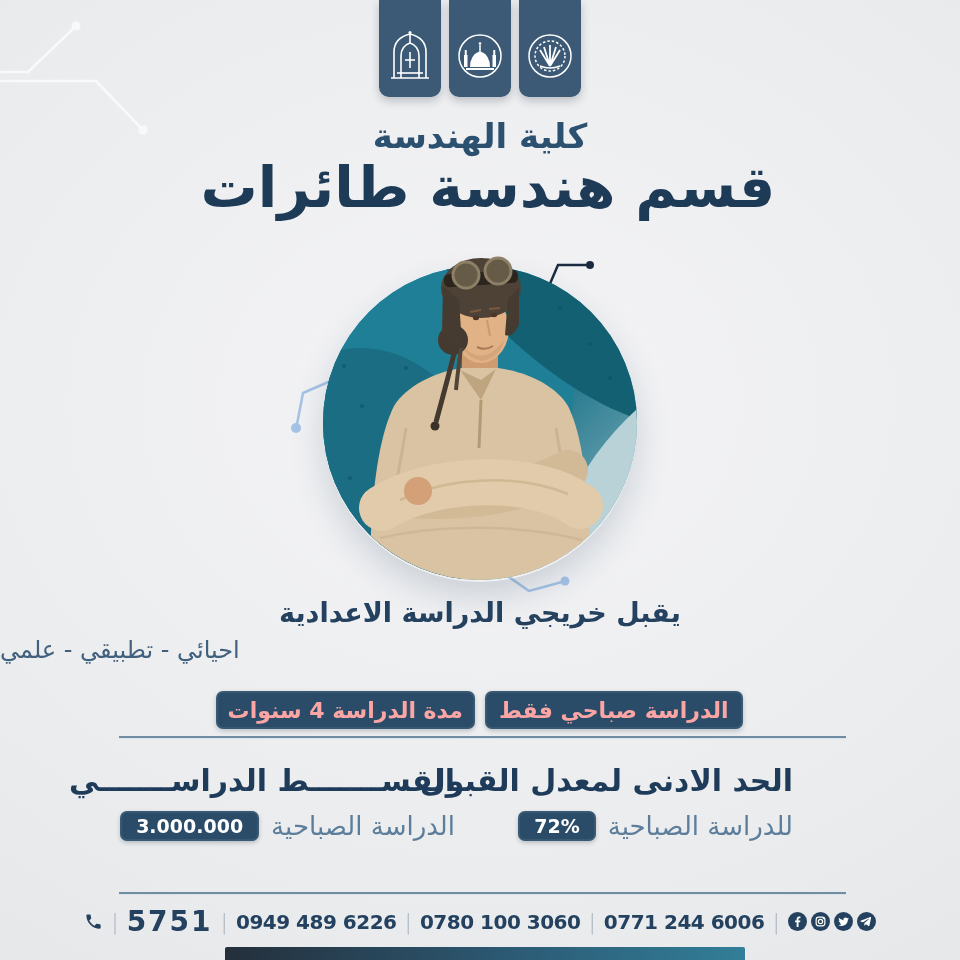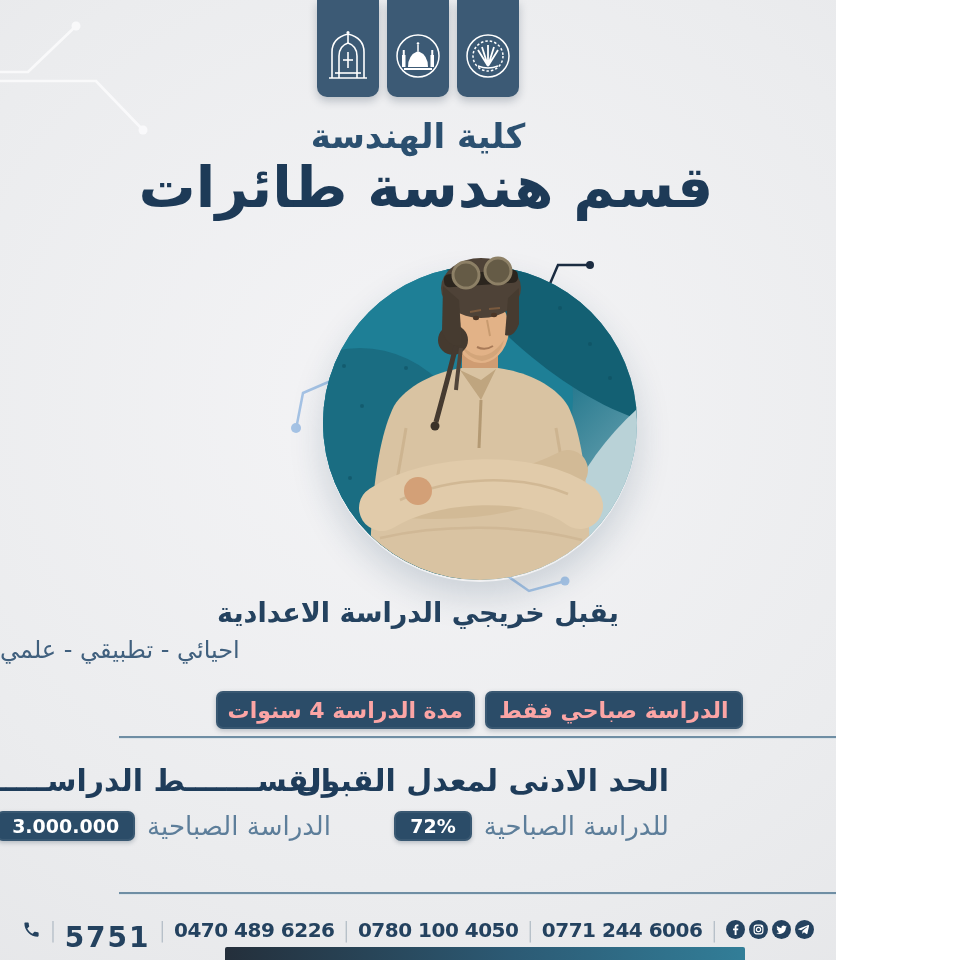--- a/index.html
+++ b/index.html
@@ -1,18 +1,18 @@
 <!DOCTYPE html>
 <html lang="ar"><head>
 <meta charset="utf-8">
 <style>
   html,body{margin:0;padding:0;}
   body{width:960px;height:960px;overflow:hidden;font-family:"DejaVu Sans",sans-serif;}
   .poster{
-    position:relative;width:836px;height:960px;overflow:hidden;
+    position:relative;width:960px;height:960px;overflow:hidden;
     background:radial-gradient(130% 105% at 50% 42%, #f4f4f6 0%, #ebecee 48%, #dfe0e3 100%);
   }
   .decor{position:absolute;inset:0;pointer-events:none;}
 
   
   .tabs{position:absolute;top:0;left:0;width:100%;display:flex;justify-content:center;gap:8px;}
   .tab{
     width:62px;height:97px;background:#3c5a75;border-radius:0 0 10px 10px;
     display:flex;align-items:center;justify-content:center;padding-top:14px;box-sizing:border-box;
     box-shadow:0 4px 9px rgba(30,50,70,.25);
@@ -55,21 +55,21 @@
   .info-title{font-size:30px;font-weight:700;color:#1e3c5a;direction:rtl;white-space:nowrap;}
   .info-row{display:flex;align-items:center;gap:12px;direction:rtl;}
   .info-label{font-size:26px;color:#5d7e9a;direction:rtl;white-space:nowrap;}
   .badge{background:#2b4c68;color:#fff;font-weight:700;font-size:19px;padding:4px 16px;
     border-radius:7px;direction:ltr;unicode-bidi:isolate;
     box-shadow:0 2px 4px rgba(30,50,70,.25), inset 0 0 0 2px rgba(255,255,255,.07);}
 
   
   .footer{position:absolute;top:905px;left:0;width:100%;display:flex;justify-content:center;
     align-items:center;gap:7px;color:#24425f;white-space:nowrap;}
-  .phone-short{font-size:28px;font-weight:700;letter-spacing:2px;margin-top:16px;}
+  .phone-short{font-size:28px;font-weight:700;letter-spacing:2px;}
   .phone-num{font-size:20px;font-weight:700;letter-spacing:-0.5px;}
   .sep{color:#a9b4bf;font-size:22px;font-weight:200;padding:0 1px;}
   .social{display:flex;align-items:center;gap:4px;}
   .soc{width:19px;height:19px;display:block;}
 
   
   .bottombar{position:absolute;left:225px;top:947px;width:520px;height:13px;
     background:linear-gradient(90deg,#242f3b 0%,#2c5a74 55%,#327e98 100%);
     border-radius:2px 2px 0 0;}
 </style>
@@ -243,23 +243,23 @@
 
   <div class="hr hr2"></div>
 
   <div class="footer">
     <svg class="soc" width="22" height="22" viewBox="0 0 24 24">
       <path fill="#24425f" d="M6.62 10.79c1.44 2.83 3.76 5.14 6.59 6.59l2.2-2.2c.27-.27.67-.36 1.02-.24 1.12.37 2.33.57 3.57.57.55 0 1 .45 1 1V20c0 .55-.45 1-1 1-9.39 0-17-7.61-17-17 0-.55.45-1 1-1h3.5c.55 0 1 .45 1 1 0 1.25.2 2.45.57 3.57.11.35.03.74-.25 1.02l-2.2 2.2z"></path>
     </svg>
     <span class="sep">|</span>
     <span class="phone-short">5751</span>
     <span class="sep">|</span>
-    <span class="phone-num">0470 489 6226</span>
-    <span class="sep">|</span>
-    <span class="phone-num">0780 100 4050</span>
+    <span class="phone-num">0949 489 6226</span>
+    <span class="sep">|</span>
+    <span class="phone-num">0780 100 3060</span>
     <span class="sep">|</span>
     <span class="phone-num">0771 244 6006</span>
     <span class="sep">|</span>
     <span class="social">
       <svg class="soc" viewBox="0 0 24 24">
         <circle cx="12" cy="12" r="12" fill="#24425f"></circle>
         <path fill="#ffffff" d="M13.3 19v-6h2l.3-2.4h-2.3V9.1c0-.7.2-1.2 1.2-1.2h1.2V5.8c-.2 0-.9-.1-1.8-.1-1.8 0-3 1.1-3 3.1v1.8H8.9V13h2v6h2.4z"></path>
       </svg>
       <svg class="soc" viewBox="0 0 24 24">
         <circle cx="12" cy="12" r="12" fill="#24425f"></circle>

